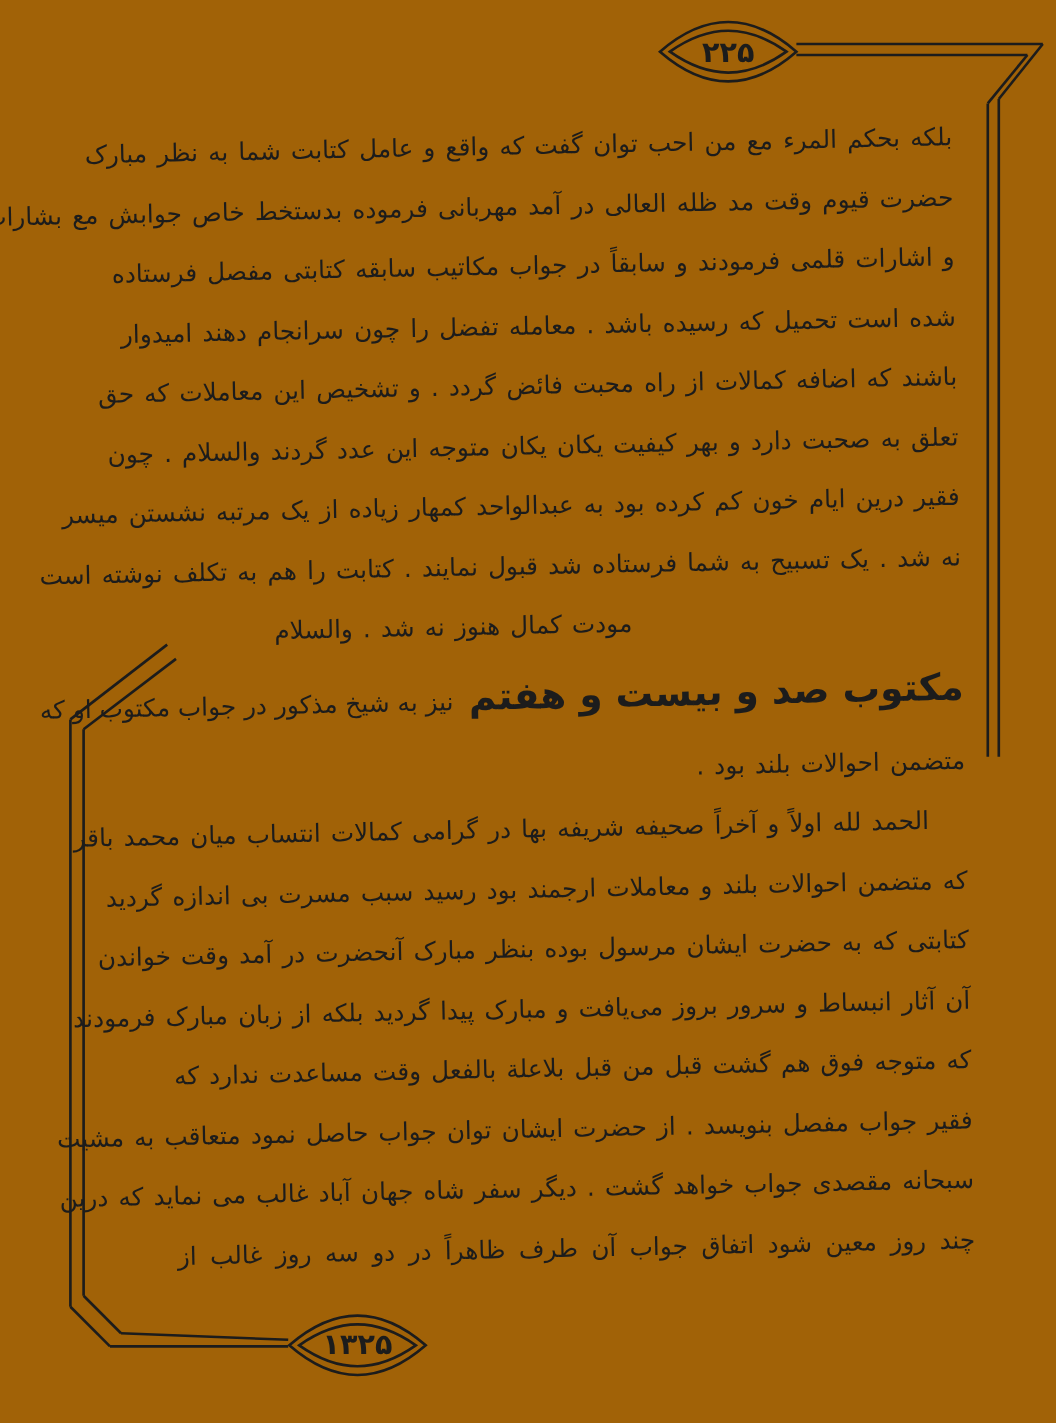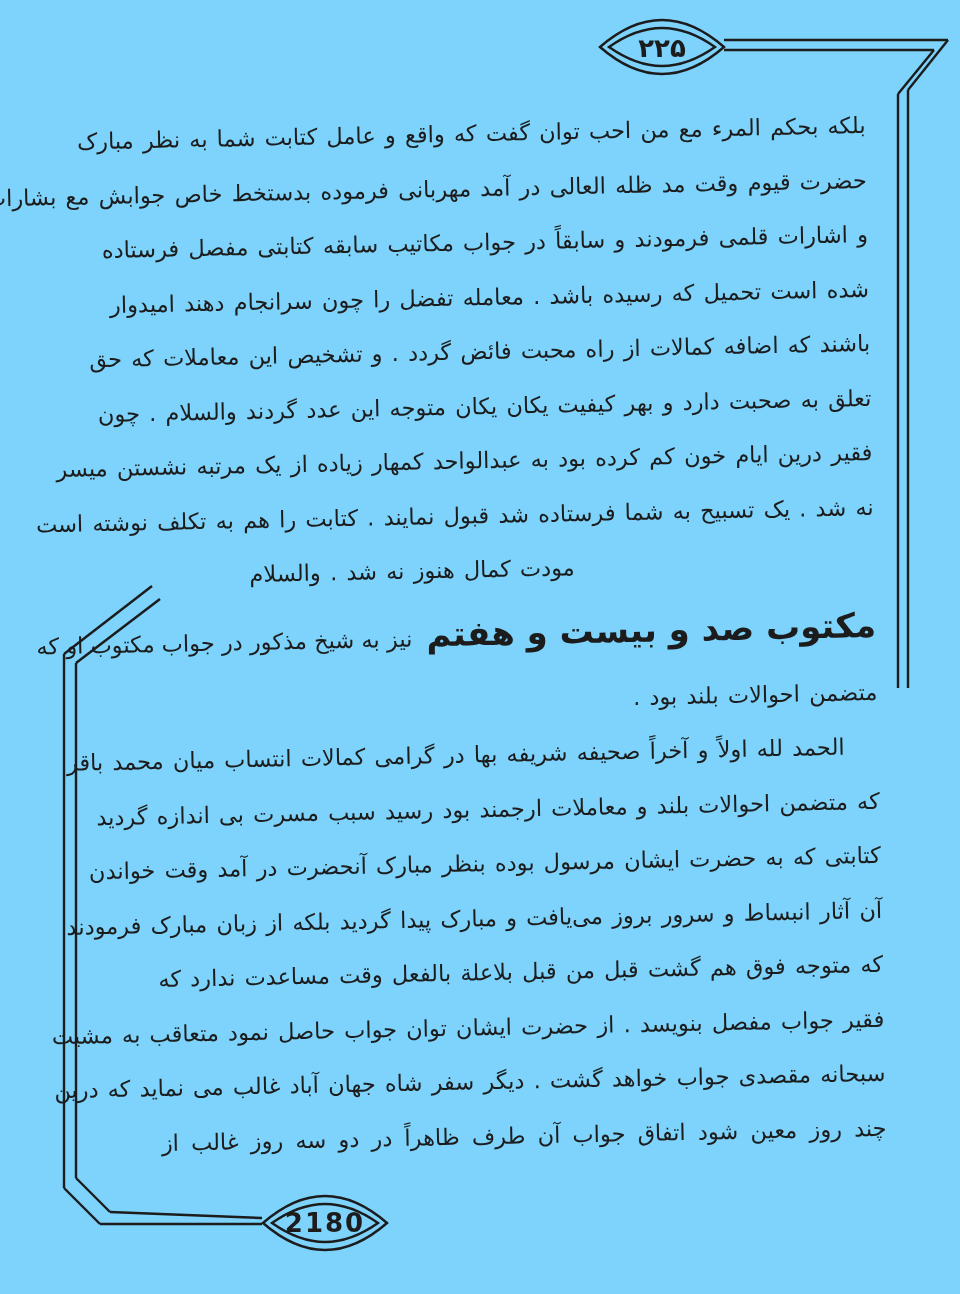--- a/index.html
+++ b/index.html
@@ -4,21 +4,21 @@
 <style>
   html,body{margin:0;padding:0;}
   body{
     width:960px;height:1294px;
     background:#f2f2f0;
     font-family:"DejaVu Sans",sans-serif;
   }
   .page{
     position:relative;
     width:960px;height:1294px;
-    background:#7dd3fc;
+    background:#a16207;
     overflow:hidden;
     color:#1c1c1c;
   }
   .frame{
     position:absolute;left:0;top:0;width:960px;height:1294px;
     pointer-events:none;
   }
   .cartouche-num{
     position:absolute;
     text-align:center;
@@ -106,21 +106,21 @@
 
       <path d="M 600 47 Q 631 20 662 20 Q 693 20 724 47 Q 693 74 662 74 Q 631 74 600 47 Z"></path>
       <path d="M 609 47 Q 636 28 662 28 Q 688 28 715 47 Q 688 66 662 66 Q 636 66 609 47 Z"></path>
 
       <path d="M 263 1223 Q 294 1196 325 1196 Q 356 1196 387 1223 Q 356 1250 325 1250 Q 294 1250 263 1223 Z"></path>
       <path d="M 272 1223 Q 299 1204 325 1204 Q 351 1204 378 1223 Q 351 1242 325 1242 Q 299 1242 272 1223 Z"></path>
     </g>
   </svg>
 
   <div class="cartouche-num top">۲۲۵</div>
-  <div class="cartouche-num bottom">2180</div>
+  <div class="cartouche-num bottom">۱۳۲۵</div>
 
   <div class="textblock">
 
     <div class="tline">بلکه بحکم المرء مع من احب توان گفت که واقع و عامل کتابت شما به نظر مبارک</div>
     <div class="tline">حضرت قیوم وقت مد ظله العالی در آمد مهربانی فرموده بدستخط خاص جوابش مع بشارات</div>
     <div class="tline">و اشارات قلمی فرمودند و سابقاً در جواب مکاتیب سابقه کتابتی مفصل فرستاده</div>
     <div class="tline">شده است تحمیل که رسیده باشد . معامله تفضل را چون سرانجام دهند امیدوار</div>
     <div class="tline">باشند که اضافه کمالات از راه محبت فائض گردد . و تشخیص این معاملات که حق</div>
     <div class="tline">تعلق به صحبت دارد و بهر کیفیت یکان یکان متوجه این عدد گردند والسلام . چون</div>
     <div class="tline">فقیر درین ایام خون کم کرده بود به عبدالواحد کمهار زیاده از یک مرتبه نشستن میسر</div>

